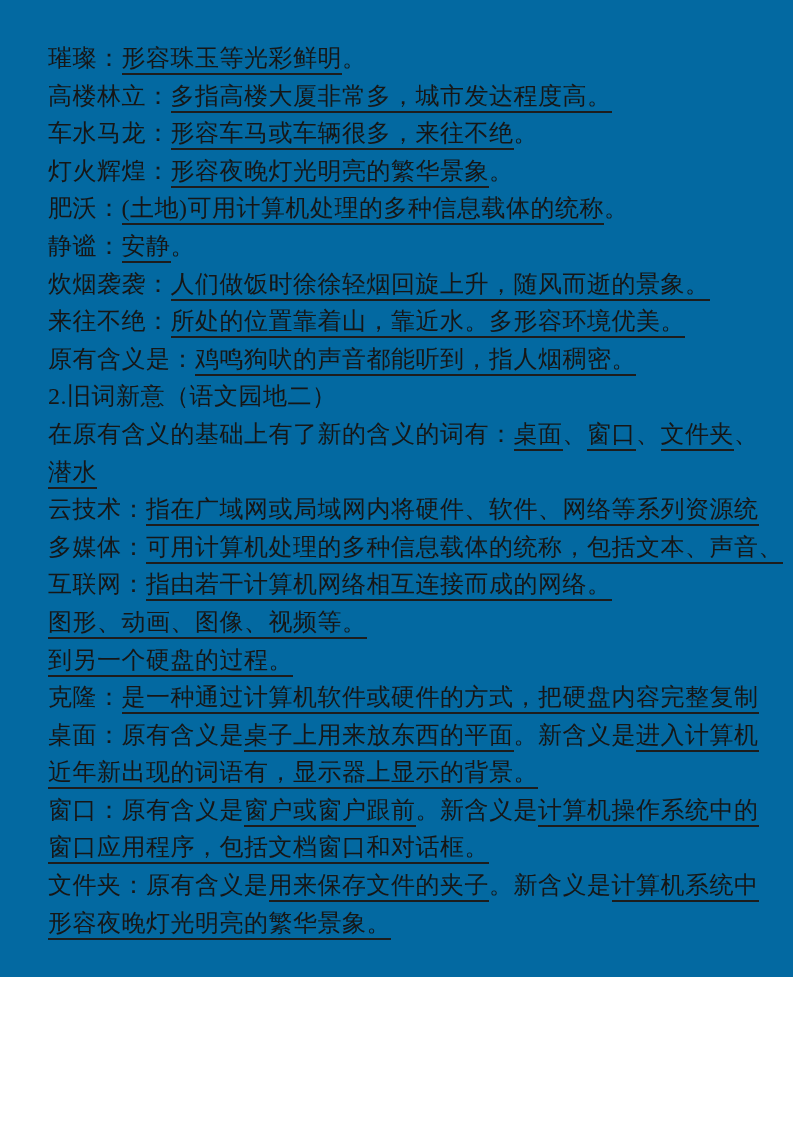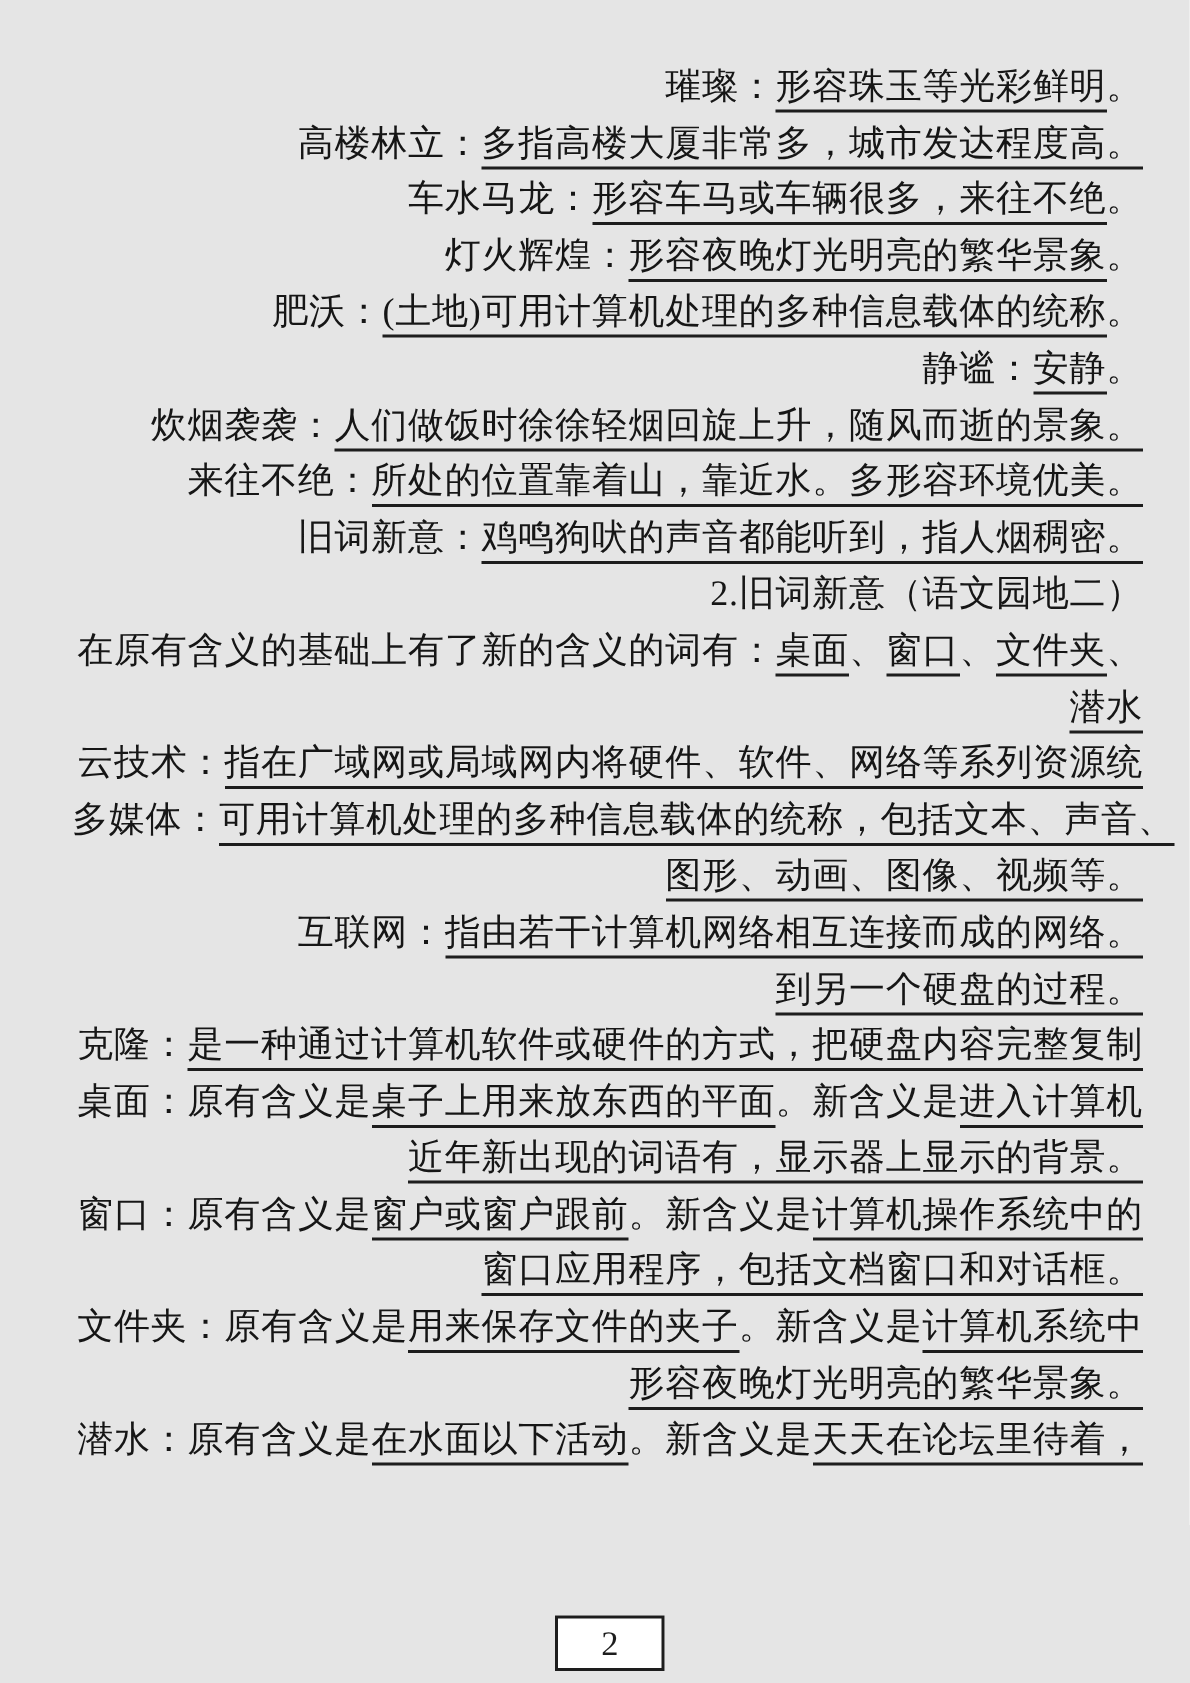--- a/index.html
+++ b/index.html
@@ -3,25 +3,24 @@
 <meta charset="utf-8">
 <style>
   html, body { margin: 0; padding: 0; }
   body {
     width: 793px; height: 1122px;
     background: #ffffff;
     font-family: "Liberation Serif", "DejaVu Serif", serif;
   }
   .page {
     position: relative;
-    width: 793px; height: 1122px;
-    background: #e5e5e5;
+    width: 793px; height: 977px;
+    background: #0369a1;
     overflow: hidden;
     color: #161616;
-    text-align: right;
   }
   .content {
     position: absolute;
     left: 48px; top: 40px;
     width: 714px;
   }
   .line {
     font-size: 24px;
     line-height: 37.6px;
     height: 37.6px;
@@ -55,34 +54,33 @@
 <div class="page">
   <div class="content">
       <div class="line"><span class="seg">璀璨：</span><span class="seg u">形容珠玉等光彩鲜明</span><span class="seg">。</span></div>
       <div class="line"><span class="seg">高楼林立：</span><span class="seg u">多指高楼大厦非常多，城市发达程度高。</span></div>
       <div class="line"><span class="seg">车水马龙：</span><span class="seg u">形容车马或车辆很多，来往不绝</span><span class="seg">。</span></div>
       <div class="line"><span class="seg">灯火辉煌：</span><span class="seg u">形容夜晚灯光明亮的繁华景象</span><span class="seg">。</span></div>
       <div class="line"><span class="seg">肥沃：</span><span class="seg u">(土地)可用计算机处理的多种信息载体的统称</span><span class="seg">。</span></div>
       <div class="line"><span class="seg">静谧：</span><span class="seg u">安静</span><span class="seg">。</span></div>
       <div class="line"><span class="seg">炊烟袭袭：</span><span class="seg u">人们做饭时徐徐轻烟回旋上升，随风而逝的景象。</span></div>
       <div class="line"><span class="seg">来往不绝：</span><span class="seg u">所处的位置靠着山，靠近水。多形容环境优美。</span></div>
-      <div class="line"><span class="seg">旧词新意：</span><span class="seg u">鸡鸣狗吠的声音都能听到，指人烟稠密。</span></div>
+      <div class="line"><span class="seg">原有含义是：</span><span class="seg u">鸡鸣狗吠的声音都能听到，指人烟稠密。</span></div>
       <div class="line"><span class="seg">2.旧词新意（语文园地二）</span></div>
       <div class="line"><span class="seg">在原有含义的基础上有了新的含义的词有：</span><span class="seg u">桌面</span><span class="seg">、</span><span class="seg u">窗口</span><span class="seg">、</span><span class="seg u">文件夹</span><span class="seg">、</span></div>
       <div class="line"><span class="seg u">潜水</span></div>
       <div class="line"><span class="seg">云技术：</span><span class="seg u">指在广域网或局域网内将硬件、软件、网络等系列资源统</span></div>
       <div class="line"><span class="seg">多媒体：</span><span class="seg u">可用计算机处理的多种信息载体的统称，包括文本、声音、</span></div>
+      <div class="line"><span class="seg">互联网：</span><span class="seg u">指由若干计算机网络相互连接而成的网络。</span></div>
       <div class="line"><span class="seg u">图形、动画、图像、视频等。</span></div>
-      <div class="line"><span class="seg">互联网：</span><span class="seg u">指由若干计算机网络相互连接而成的网络。</span></div>
       <div class="line"><span class="seg u">到另一个硬盘的过程。</span></div>
       <div class="line"><span class="seg">克隆：</span><span class="seg u">是一种通过计算机软件或硬件的方式，把硬盘内容完整复制</span></div>
       <div class="line"><span class="seg">桌面：原有含义是</span><span class="seg u">桌子上用来放东西的平面</span><span class="seg">。新含义是</span><span class="seg u">进入计算机</span></div>
       <div class="line"><span class="seg u">近年新出现的词语有，显示器上显示的背景。</span></div>
       <div class="line"><span class="seg">窗口：原有含义是</span><span class="seg u">窗户或窗户跟前</span><span class="seg">。新含义是</span><span class="seg u">计算机操作系统中的</span></div>
       <div class="line"><span class="seg u">窗口应用程序，包括文档窗口和对话框。</span></div>
       <div class="line"><span class="seg">文件夹：原有含义是</span><span class="seg u">用来保存文件的夹子</span><span class="seg">。新含义是</span><span class="seg u">计算机系统中</span></div>
       <div class="line"><span class="seg u">形容夜晚灯光明亮的繁华景象。</span></div>
-      <div class="line"><span class="seg">潜水：原有含义是</span><span class="seg u">在水面以下活动</span><span class="seg">。新含义是</span><span class="seg u">天天在论坛里待着，</span></div>
     </div>
   <div class="page-number-box">
     <span>2</span>
   </div>
 </div>
 
 </body></html>

